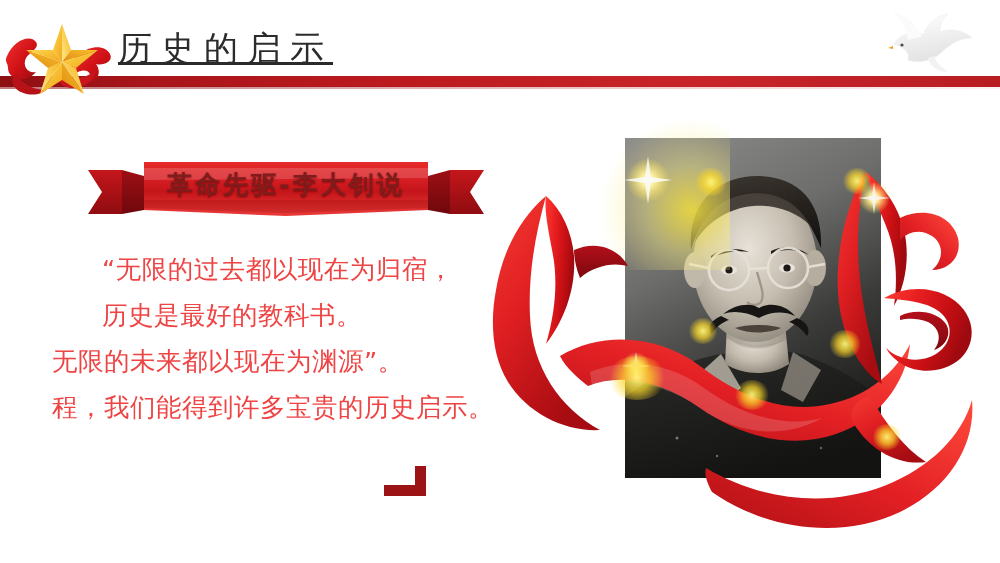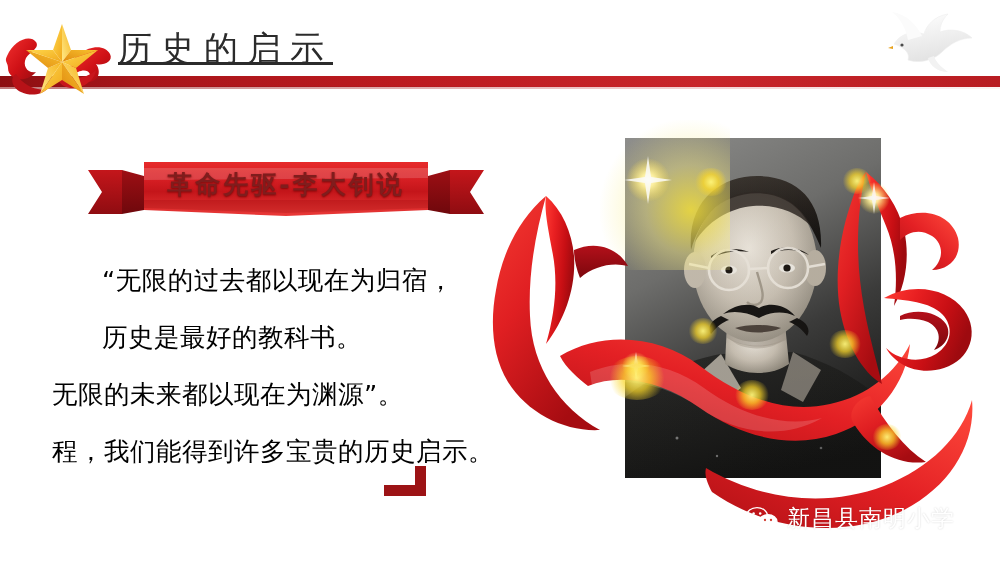--- a/index.html
+++ b/index.html
@@ -94,25 +94,24 @@
   .body-text {
     position: absolute;
     left: 52px;
     top: 246px;
     width: 470px;
     z-index: 7;
   }
   .body-line {
     font-size: 25.5px;
     line-height: 46px;
-    color: #000000;
+    color: #ef4444;
     letter-spacing: 0.5px;
     white-space: nowrap;
     font-family: "DejaVu Sans", "Liberation Sans", sans-serif;
-    margin-top: 11px;
   }
   .body-line.indent {
     text-indent: 50px;
   }
 
   
   .corner-accent {
     position: absolute;
     left: 384px;
     top: 466px;
@@ -447,29 +446,14 @@
 
   <div class="body-text">
     <div class="body-line indent">“无限的过去都以现在为归宿，</div>
     <div class="body-line indent">历史是最好的教科书。</div>
     <div class="body-line">无限的未来都以现在为渊源”。</div>
     <div class="body-line">程，我们能得到许多宝贵的历史启示。</div>
   </div>
 
   <div class="corner-accent"></div>
 
-  <div class="watermark">
-    <svg width="34" height="26" viewBox="0 0 34 26">
-      <g fill="none" stroke="#ffffff" stroke-width="1.4">
-        <ellipse cx="12" cy="10" rx="10.5" ry="8.4"></ellipse>
-        <path d="M6 17.4 L3 21.6 L8.4 18.6"></path>
-        <ellipse cx="23" cy="16" rx="9" ry="7.2" fill="#ffffff" stroke="#ffffff"></ellipse>
-      </g>
-      <circle cx="8.6" cy="7.4" r="1.25" fill="#ffffff"></circle>
-      <circle cx="15.2" cy="7.4" r="1.25" fill="#ffffff"></circle>
-      <path d="M28.4 21.8 L31.6 24.4 L29.6 20.6" fill="#ffffff"></path>
-      <circle cx="20" cy="14" r="1.15" fill="#d23a2f"></circle>
-      <circle cx="26" cy="14" r="1.15" fill="#d23a2f"></circle>
-    </svg>
-    <span class="watermark-text">新昌县南明小学</span>
-  </div>
 
 </div>
 
 </body></html>

